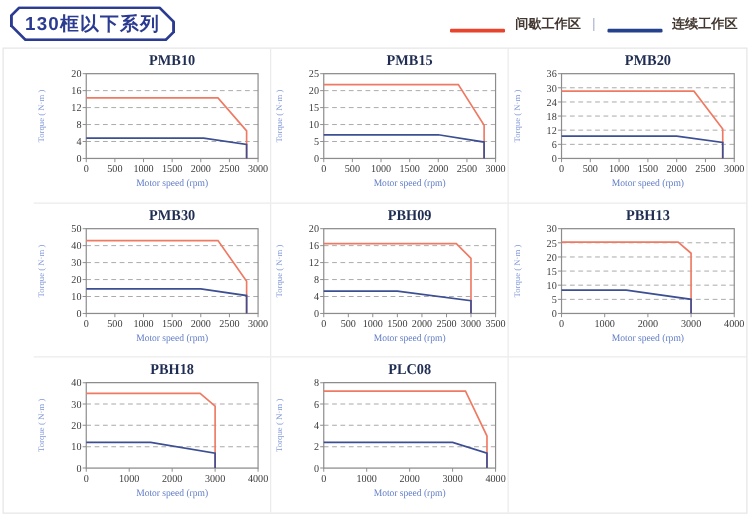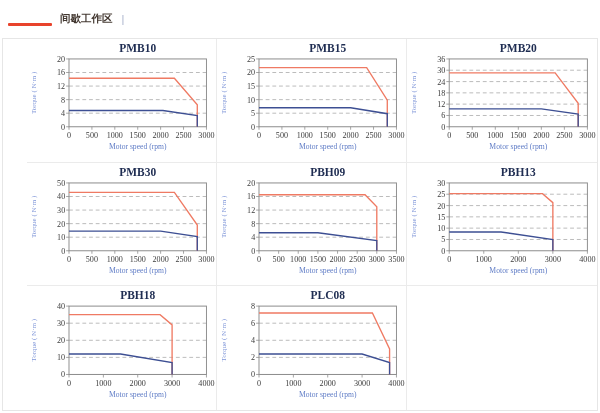--- a/index.html
+++ b/index.html
@@ -41,26 +41,33 @@
   .xl  { font:8px "Liberation Serif", serif; fill:#5f7cc6; text-anchor:middle; }
   .yl  { font:7px "Liberation Serif", serif; fill:#7e95d8; text-anchor:middle; }
   .grid-line { stroke:#a9a9a9; stroke-width:0.8; stroke-dasharray:4 3; }
   .frame { fill:none; stroke:#8c8c8c; stroke-width:1; }
   .ax { stroke:#8c8c8c; stroke-width:0.8; }
 </style>
 </head>
 <body>
 
 <div class="header">
+  <div class="title-badge">
+    <div class="title-badge-inner">130框以下系列</div>
+  </div>
   <div class="legend">
     <div class="legend-item">
       <span class="legend-line" style="background: rgb(232, 67, 44);"></span>
       <span class="legend-label">间歇工作区</span>
     </div>
     <span class="legend-sep">|</span>
+    <div class="legend-item">
+      <span class="legend-line" style="background: rgb(36, 65, 142);"></span>
+      <span class="legend-label">连续工作区</span>
+    </div>
   </div>
 </div>
 
 <div class="grid-wrap">
   <div class="cell">
       <svg viewBox="0 0 198 123" preserveAspectRatio="none">
         <text x="116" y="13" class="ct">PMB10</text>
         <line x1="44" y1="74.4" x2="188" y2="74.4" class="grid-line"></line>
         <line x1="44" y1="60.8" x2="188" y2="60.8" class="grid-line"></line>
         <line x1="44" y1="47.2" x2="188" y2="47.2" class="grid-line"></line>

